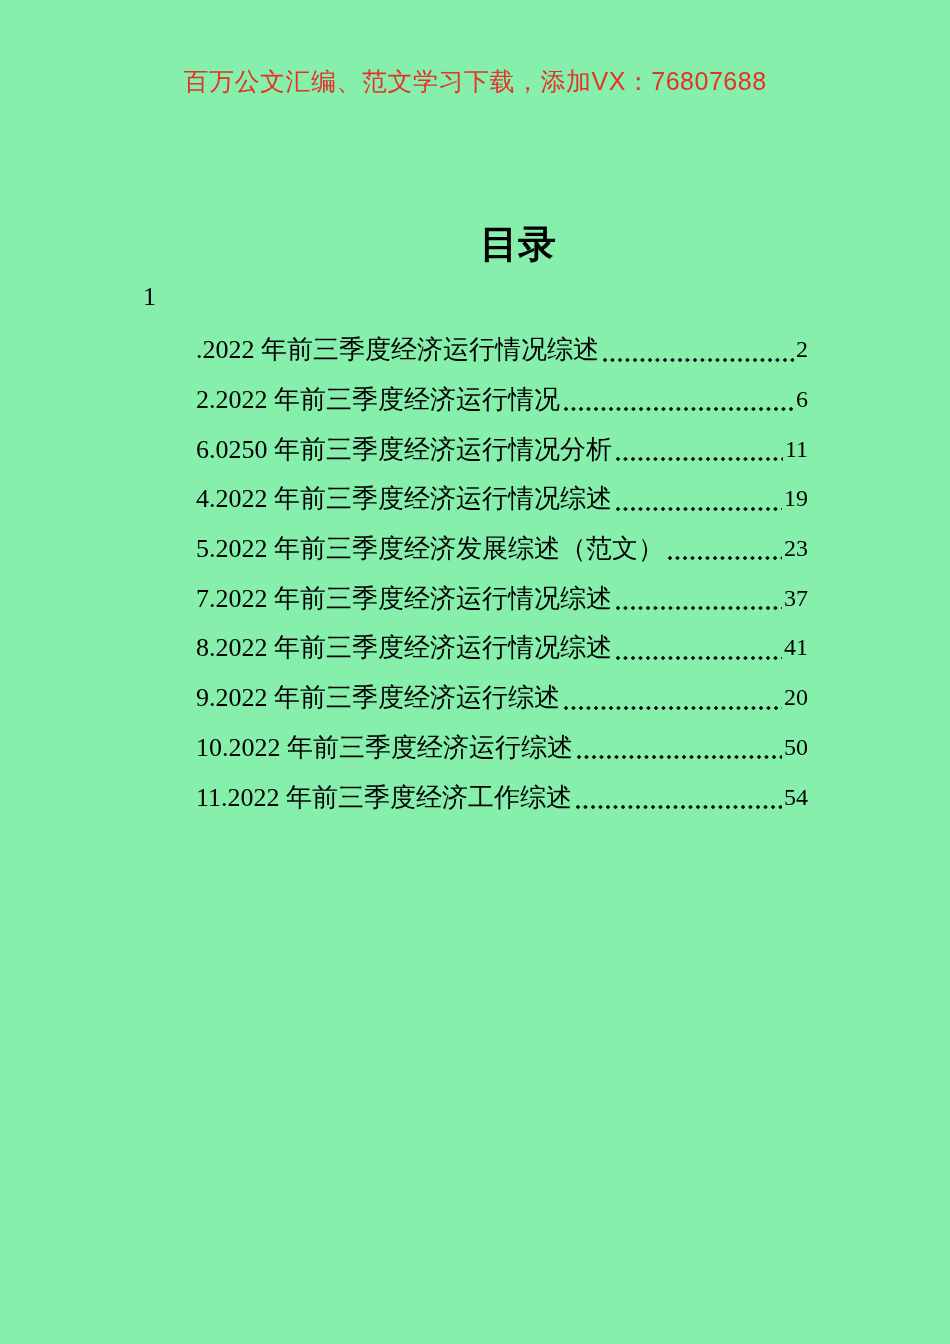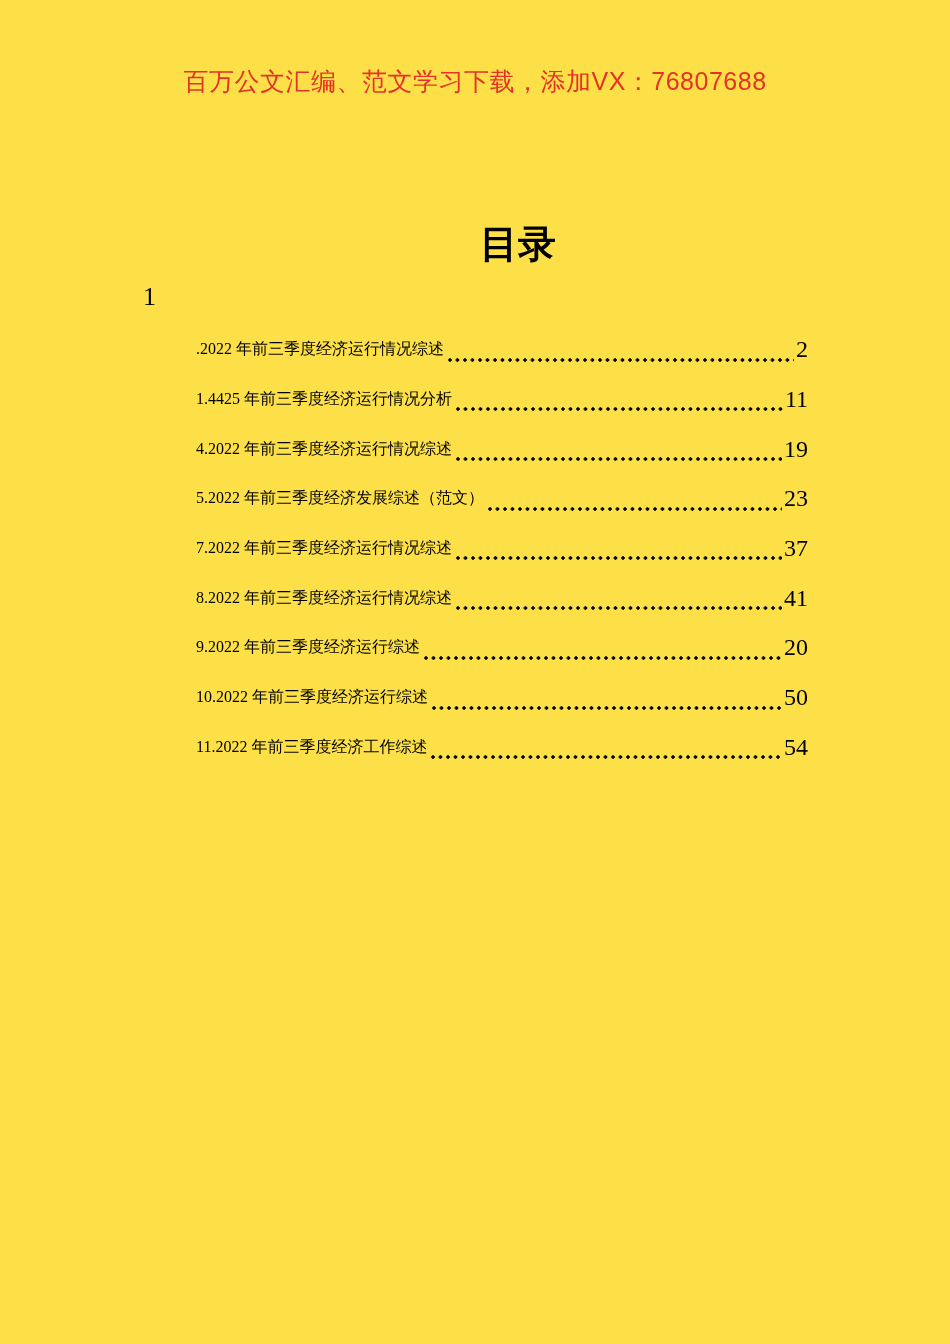--- a/index.html
+++ b/index.html
@@ -8,21 +8,21 @@
     width: 950px;
     height: 1344px;
     position: relative;
     overflow: hidden;
     color: #000000;
     font-family: "Liberation Serif", "DejaVu Serif", serif;
   }
   .page {
     position: absolute;
     inset: 0;
-    background: #fde047;
+    background: #86efac;
   }
   .notice {
     position: absolute;
     top: 65px;
     left: 0;
     width: 950px;
     text-align: center;
     font-family: "Liberation Sans", "DejaVu Sans", sans-serif;
     font-size: 25px;
     font-weight: 400;
@@ -53,21 +53,21 @@
     top: 325px;
     left: 196px;
     width: 612px;
   }
   .toc-row {
     display: flex;
     align-items: center;
     height: 49.7px;
   }
   .toc-label {
-    font-size: 16px;
+    font-size: 26px;
     white-space: nowrap;
   }
   .dot-leader {
     flex: 1;
     height: 4px;
     align-self: flex-end;
     margin: 0 2px 13px 4px;
     background-image: radial-gradient(circle at 2px 2px, #000 1.5px, transparent 1.9px);
     background-size: 7.5px 4px;
     background-repeat: repeat-x;
@@ -89,23 +89,28 @@
   <div class="orphan-number">1</div>
 
   <div class="toc">
 
     <div class="toc-row">
       <span class="toc-label">.2022 年前三季度经济运行情况综述</span>
       <span class="dot-leader"></span>
       <span class="toc-page">2</span>
     </div>
 
+    <div class="toc-row">
+      <span class="toc-label">2.2022 年前三季度经济运行情况</span>
+      <span class="dot-leader"></span>
+      <span class="toc-page">6</span>
+    </div>
 
     <div class="toc-row">
-      <span class="toc-label">1.4425 年前三季度经济运行情况分析</span>
+      <span class="toc-label">6.0250 年前三季度经济运行情况分析</span>
       <span class="dot-leader"></span>
       <span class="toc-page">11</span>
     </div>
 
     <div class="toc-row">
       <span class="toc-label">4.2022 年前三季度经济运行情况综述</span>
       <span class="dot-leader"></span>
       <span class="toc-page">19</span>
     </div>
 

